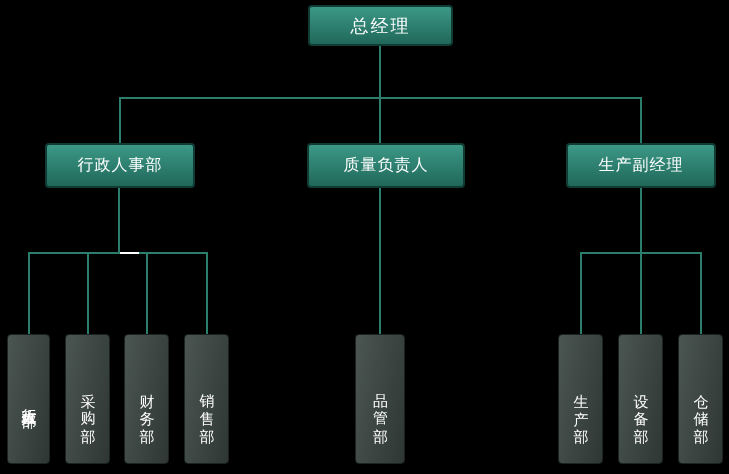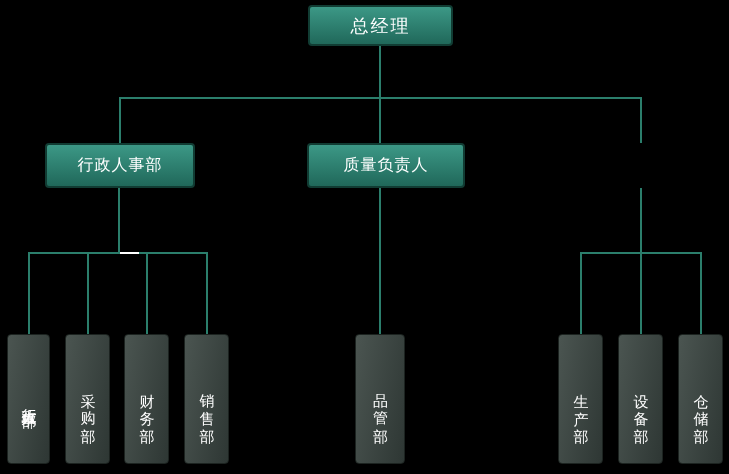--- a/index.html
+++ b/index.html
@@ -85,20 +85,23 @@
   <div class="h-node root" style="left:308px; top:5px; width:145px; height:41px;">
     <span class="label">总经理</span>
   </div>
 
   <div class="h-node" style="left:45px; top:143px; width:150px; height:45px;">
     <span class="label">行政人事部</span>
   </div>
   <div class="h-node" style="left:307px; top:143px; width:158px; height:45px;">
     <span class="label">质量负责人</span>
   </div>
+  <div class="h-node" style="left:566px; top:143px; width:150px; height:45px;">
+    <span class="label">生产副经理</span>
+  </div>
 
   <div class="v-node tight" style="left:7px; top:334px; width:43px; height:130px;">
     <span class="v-label">行政人事部</span>
   </div>
   <div class="v-node" style="left:65px; top:334px; width:45px; height:130px;">
     <span class="v-label">采购部</span>
   </div>
   <div class="v-node" style="left:124px; top:334px; width:45px; height:130px;">
     <span class="v-label">财务部</span>
   </div>

